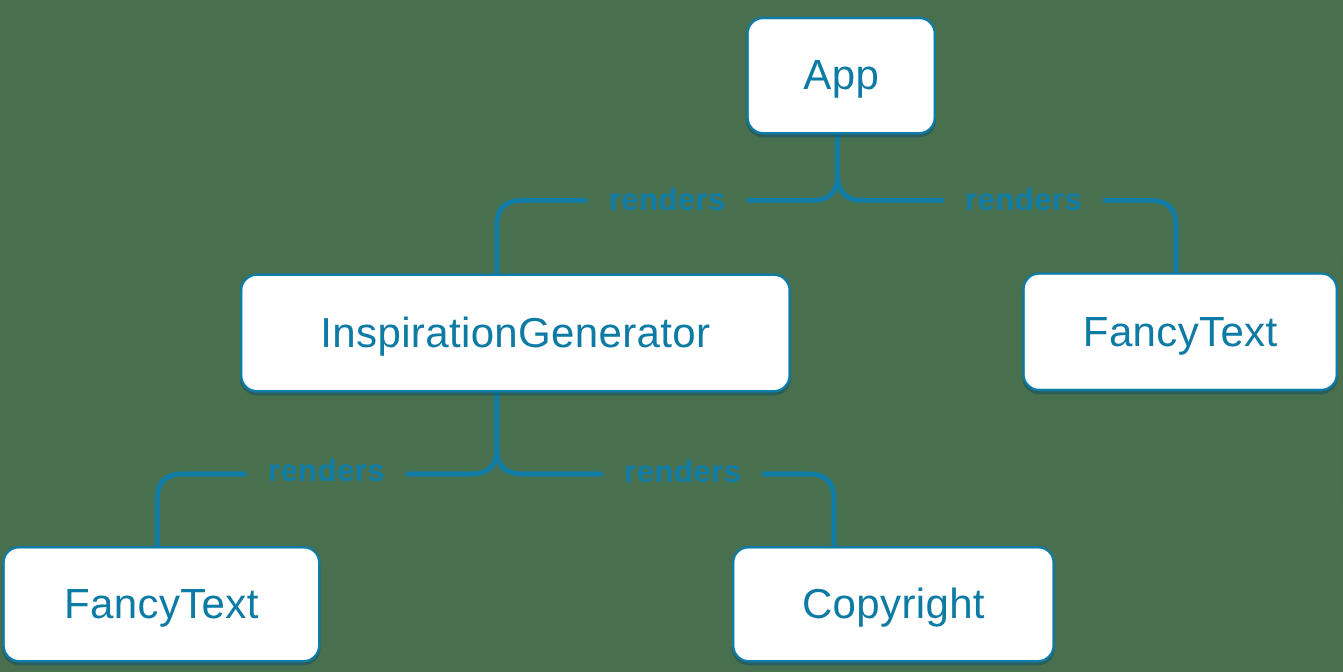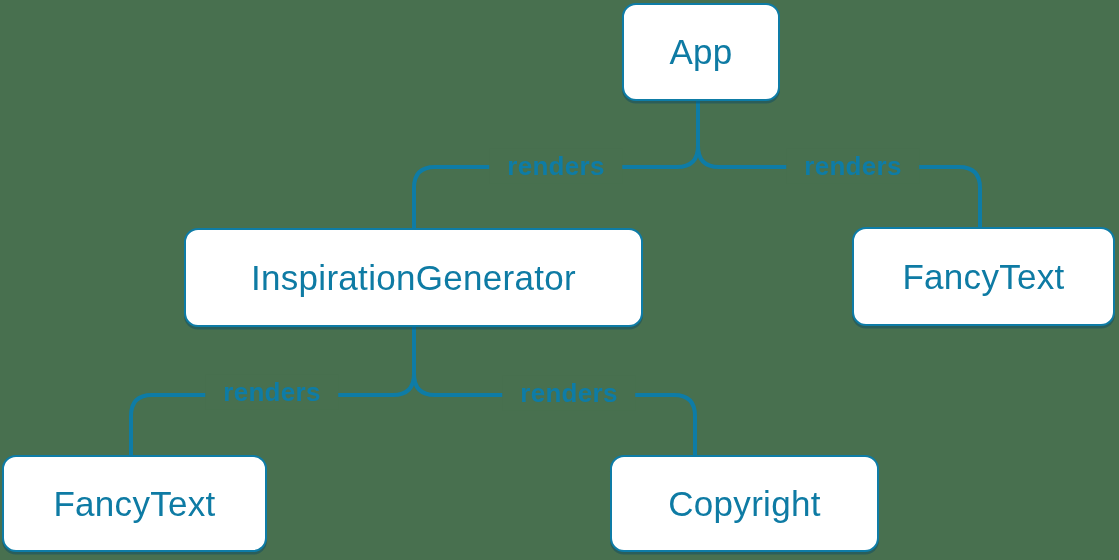--- a/index.html
+++ b/index.html
@@ -69,25 +69,25 @@
   </svg>
 
   <span class="edge-label" style="left: 556px; top: 166px;">renders</span>
 
   <span class="edge-label" style="left: 853px; top: 166px;">renders</span>
 
   <span class="edge-label" style="left: 272px; top: 392px;">renders</span>
 
   <span class="edge-label" style="left: 569px; top: 393px;">renders</span>
 
-  <div class="node" style="left: 622px; top: 3px; width: 158px; height: 98px;">
+  <div class="node" style="left: 622px; top: 14px; width: 158px; height: 98px;">
     <span>App</span>
   </div>
 
-  <div class="node" style="left: 184px; top: 228px; width: 459px; height: 99px;">
+  <div class="node" style="left: 200px; top: 228px; width: 459px; height: 99px;">
     <span>InspirationGenerator</span>
   </div>
 
   <div class="node" style="left: 852px; top: 227px; width: 263px; height: 99px;">
     <span>FancyText</span>
   </div>
 
   <div class="node" style="left: 2px; top: 455px; width: 265px; height: 97px;">
     <span>FancyText</span>
   </div>

